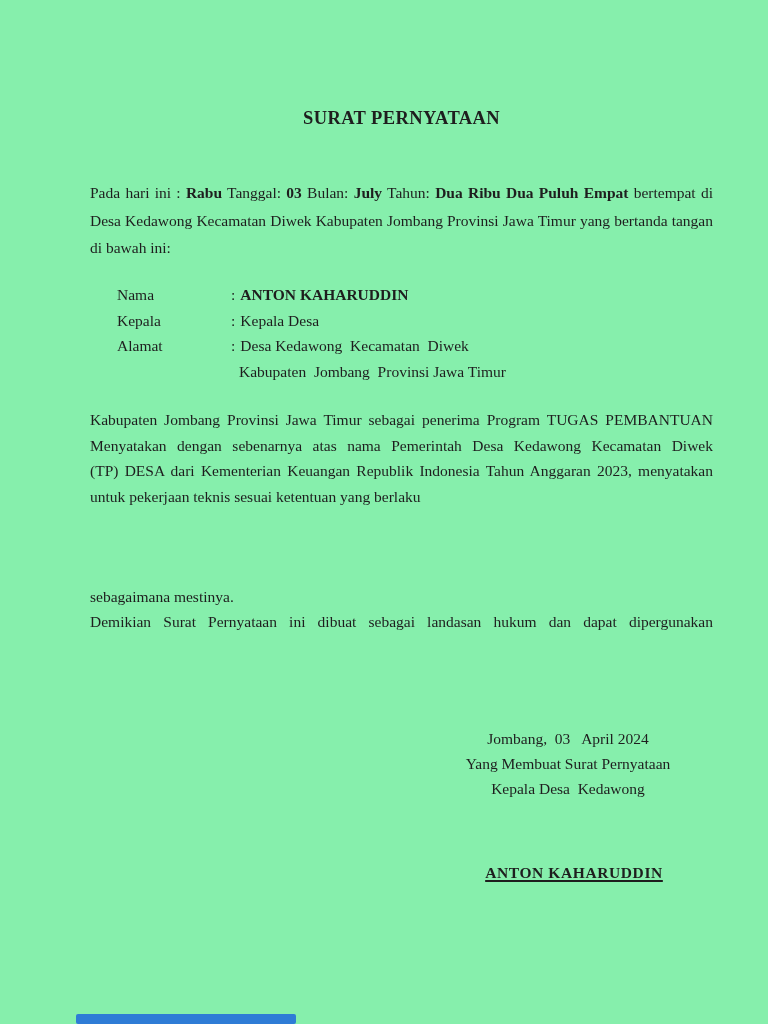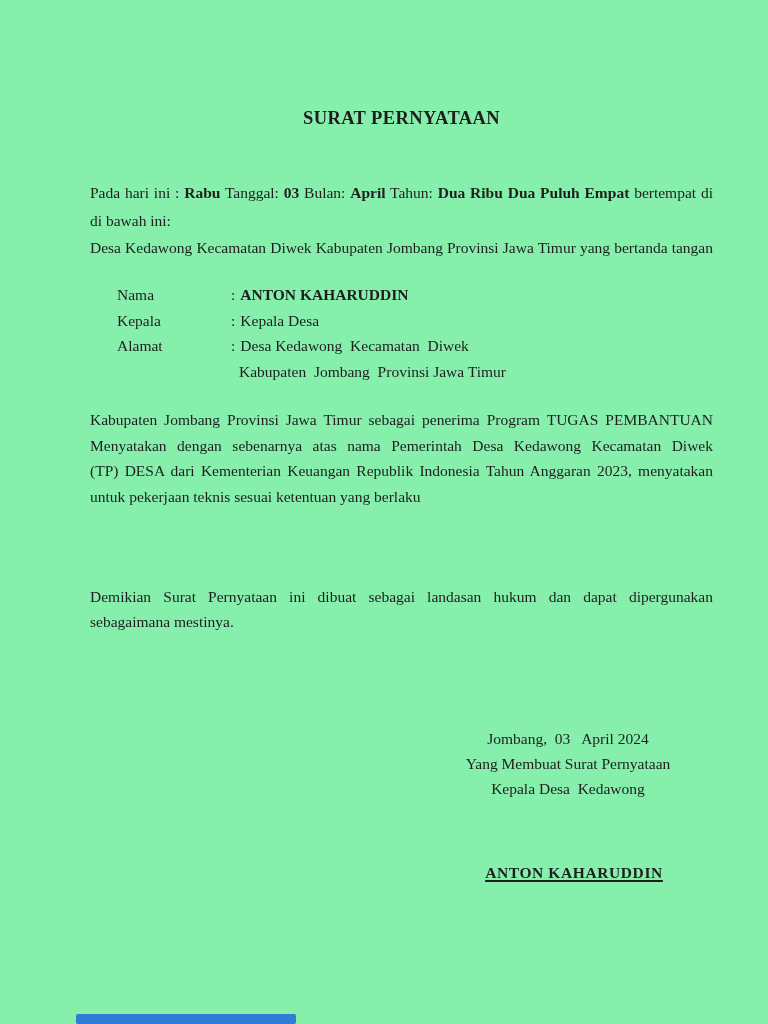--- a/index.html
+++ b/index.html
@@ -89,23 +89,23 @@
   }
 </style>
 </head>
 <body>
 
 <div class="page">
 
   <h1 class="title">SURAT PERNYATAAN</h1>
 
   <div class="para" id="para1">
-      <div class="jline">Pada hari ini : <b>Rabu</b> Tanggal: <b>03</b>  Bulan: <b>April</b> Tahun: <b>Dua Ribu Dua Puluh Empat</b> bertempat di</div>
+      <div class="jline">Pada hari ini : <b>Rabu</b> Tanggal: <b>03</b>  Bulan: <b>July</b> Tahun: <b>Dua Ribu Dua Puluh Empat</b> bertempat di</div>
+      <div class="jline">Desa Kedawong Kecamatan Diwek Kabupaten Jombang Provinsi Jawa Timur yang bertanda tangan</div>
       <div class="jline jlast">di bawah ini:</div>
-      <div class="jline">Desa Kedawong Kecamatan Diwek Kabupaten Jombang Provinsi Jawa Timur yang bertanda tangan</div>
     </div>
 
   <div class="fields">
     <div class="frow">
       <span class="flabel">Nama</span>
       <span class="fvalue"><span>:</span><span class="val bold">ANTON KAHARUDDIN</span></span>
     </div>
     <div class="frow">
       <span class="flabel">Kepala</span>
       <span class="fvalue"><span>:</span><span class="val">Kepala Desa</span></span>
@@ -121,22 +121,22 @@
   </div>
 
   <div class="para" id="para2">
       <div class="jline">Kabupaten Jombang Provinsi Jawa Timur sebagai penerima Program TUGAS PEMBANTUAN</div>
       <div class="jline">Menyatakan dengan sebenarnya atas nama Pemerintah Desa Kedawong Kecamatan Diwek</div>
       <div class="jline">(TP) DESA dari Kementerian Keuangan Republik Indonesia Tahun Anggaran 2023, menyatakan</div>
       <div class="jline jlast">untuk pekerjaan teknis  sesuai ketentuan yang berlaku</div>
     </div>
 
   <div class="para" id="para3">
+      <div class="jline jlast">sebagaimana mestinya.</div>
       <div class="jline">Demikian  Surat  Pernyataan  ini  dibuat  sebagai  landasan  hukum  dan  dapat  dipergunakan</div>
-      <div class="jline jlast">sebagaimana mestinya.</div>
     </div>
 
   <div class="sign">
     <div>Jombang,  03   April 2024</div>
     <div>Yang Membuat Surat Pernyataan</div>
     <div>Kepala Desa  Kedawong</div>
   </div>
 
   <div class="signame">ANTON KAHARUDDIN</div>
 

